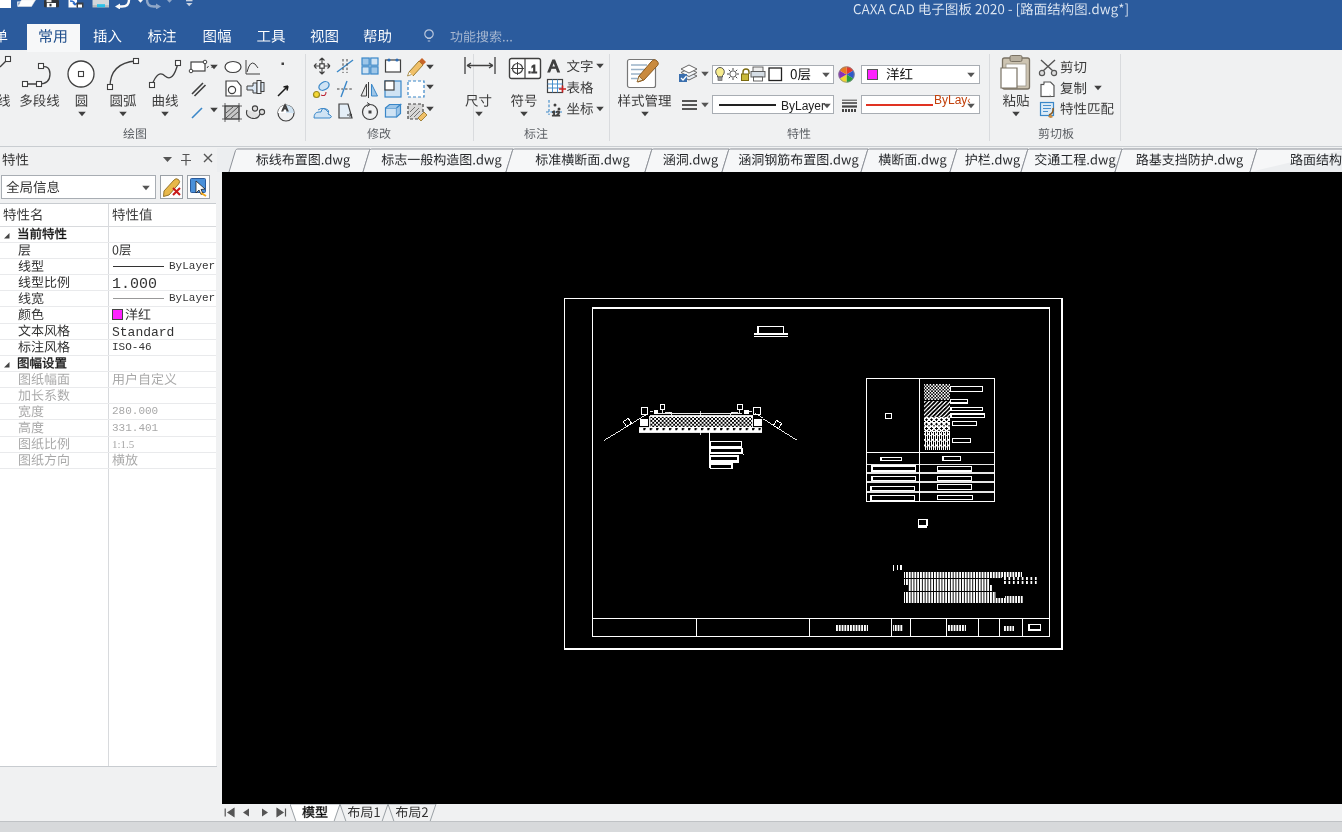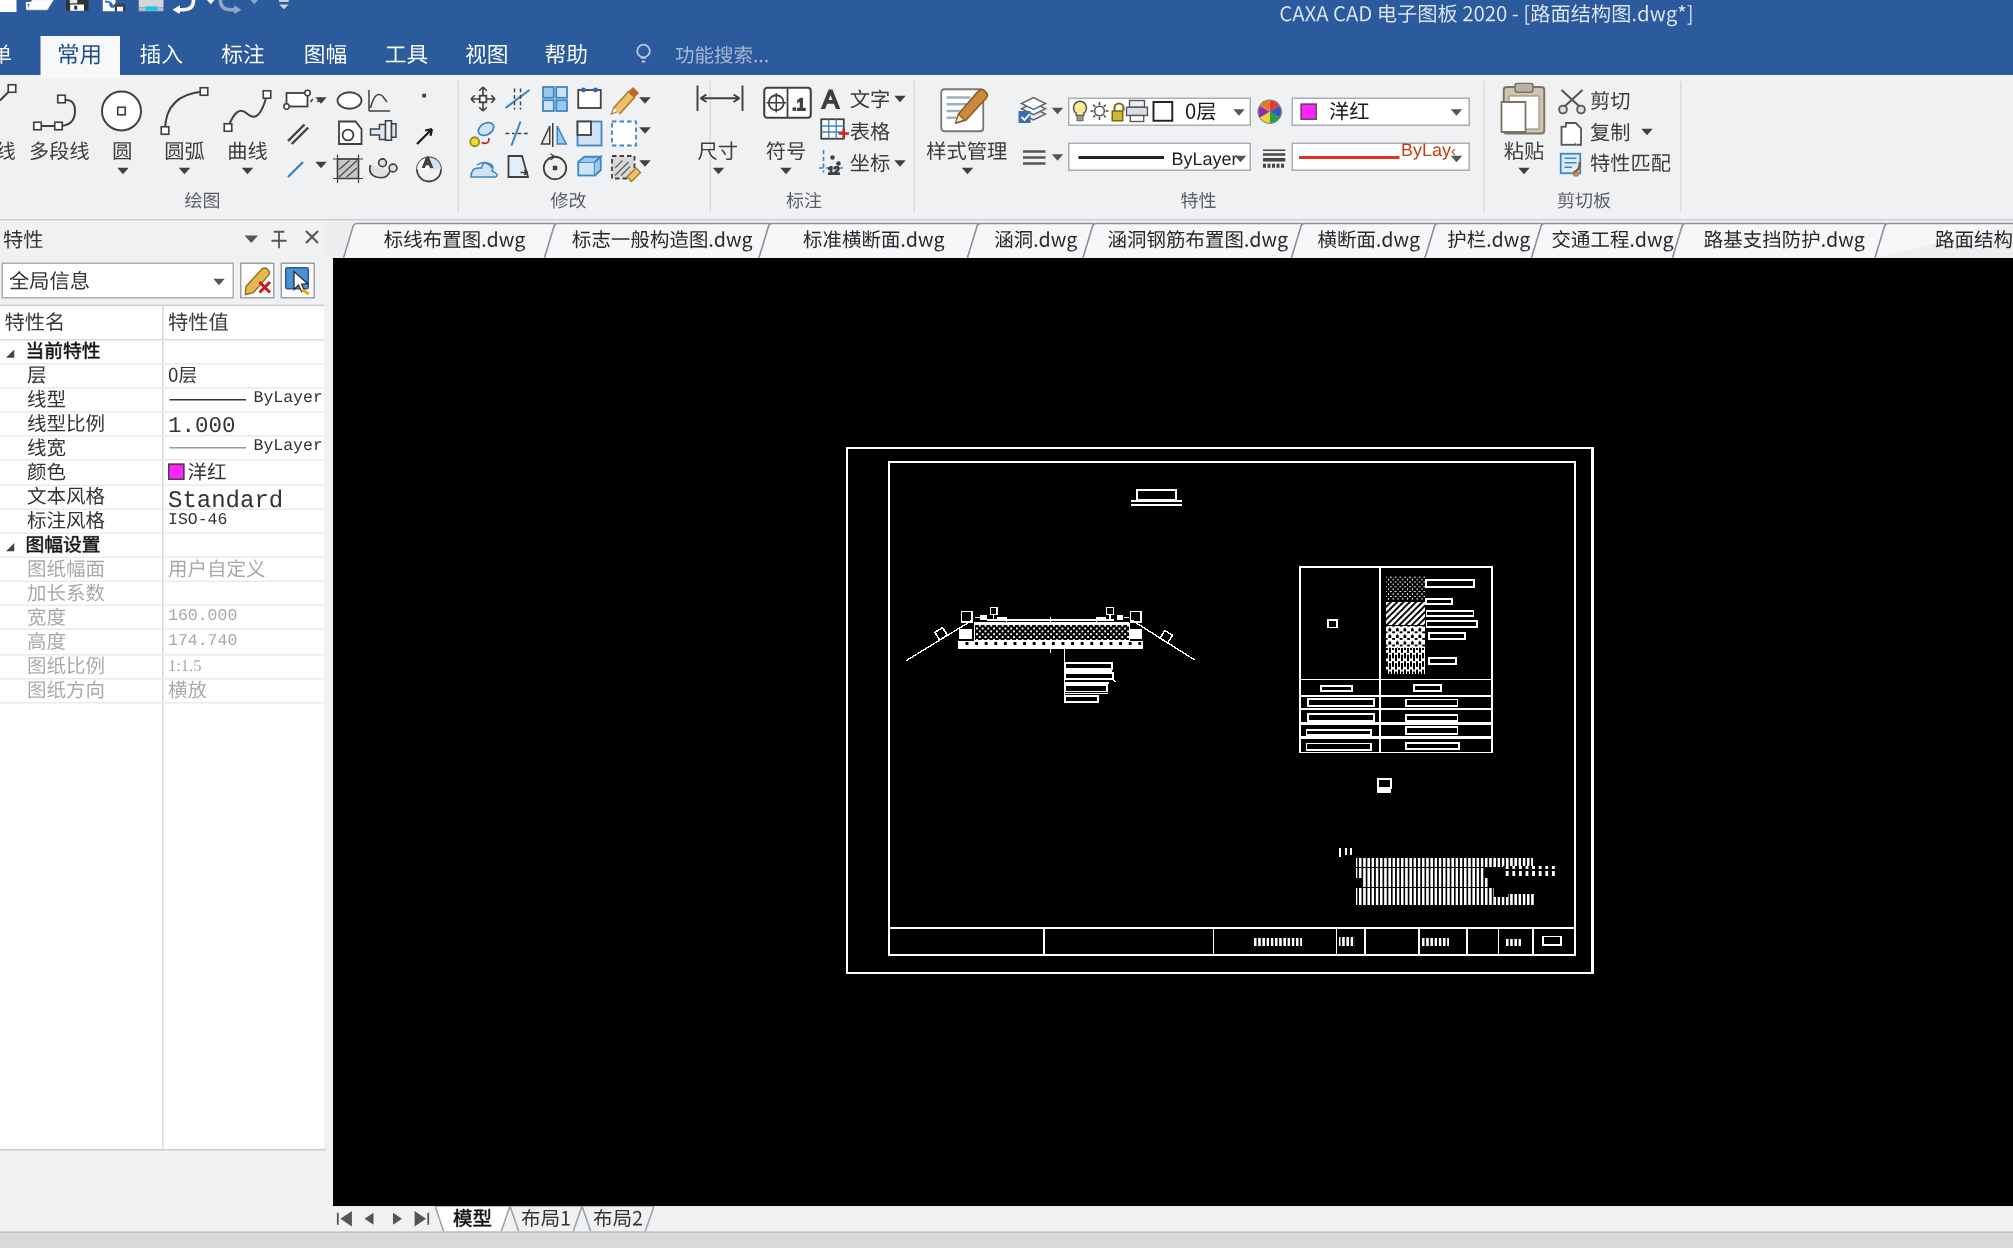--- a/index.html
+++ b/index.html
@@ -988,21 +988,21 @@
       </g>
     </svg>
     <svg style="position:absolute;left:16px;top:321px;" width="58" height="21" viewBox="0 0 58 21">
       <g fill="#333" transform="translate(2.00,14.44) scale(0.013000,-0.013000)">
         <use href="#g6587" x="0"></use>
         <use href="#g672C" x="1000"></use>
         <use href="#g98CE" x="2000"></use>
         <use href="#g683C" x="3000"></use>
       </g>
     </svg>
-    <div class="abs" style="left:112px;top:324.7px;font-family:'Liberation Mono',monospace;font-size:16px;color:#333">Standard</div>
+    <div class="abs" style="left:112px;top:324.7px;font-family:'Liberation Mono',monospace;font-size:13px;color:#333">Standard</div>
     <svg style="position:absolute;left:16px;top:337px;" width="58" height="21" viewBox="0 0 58 21">
       <g fill="#333" transform="translate(2.00,14.59) scale(0.013000,-0.013000)">
         <use href="#g6807" x="0"></use>
         <use href="#g6CE8" x="1000"></use>
         <use href="#g98CE" x="2000"></use>
         <use href="#g683C" x="3000"></use>
       </g>
     </svg>
     <div class="abs" style="left:112px;top:340.8px;font-family:'Liberation Mono',monospace;font-size:11px;color:#333">ISO-46</div>
     <svg class="abs" style="left:3px;top:360.8px" width="8" height="8" viewBox="0 0 8 8">
@@ -1040,28 +1040,28 @@
         <use href="#g7CFB" x="2000"></use>
         <use href="#g6570" x="3000"></use>
       </g>
     </svg>
     <svg style="position:absolute;left:16px;top:401px;" width="32" height="21" viewBox="0 0 32 21">
       <g fill="#a8a8a8" transform="translate(2.00,15.19) scale(0.013000,-0.013000)">
         <use href="#g5BBD" x="0"></use>
         <use href="#g5EA6" x="1000"></use>
       </g>
     </svg>
-    <div class="abs" style="left:112px;top:405.4px;font-family:'Liberation Mono',monospace;font-size:11px;color:#a8a8a8">160.000</div>
+    <div class="abs" style="left:112px;top:405.4px;font-family:'Liberation Mono',monospace;font-size:11px;color:#a8a8a8">280.000</div>
     <svg style="position:absolute;left:16px;top:417px;" width="32" height="21" viewBox="0 0 32 21">
       <g fill="#a8a8a8" transform="translate(2.00,15.34) scale(0.013000,-0.013000)">
         <use href="#g9AD8" x="0"></use>
         <use href="#g5EA6" x="1000"></use>
       </g>
     </svg>
-    <div class="abs" style="left:112px;top:421.6px;font-family:'Liberation Mono',monospace;font-size:11px;color:#a8a8a8">174.740</div>
+    <div class="abs" style="left:112px;top:421.6px;font-family:'Liberation Mono',monospace;font-size:11px;color:#a8a8a8">331.401</div>
     <svg style="position:absolute;left:16px;top:434px;" width="58" height="21" viewBox="0 0 58 21">
       <g fill="#a8a8a8" transform="translate(2.00,14.49) scale(0.013000,-0.013000)">
         <use href="#g56FE" x="0"></use>
         <use href="#g7EB8" x="1000"></use>
         <use href="#g6BD4" x="2000"></use>
         <use href="#g4F8B" x="3000"></use>
       </g>
     </svg>
     <div class="abs" style="left:112px;top:437.7px;font-family:Liberation Serif, serif;font-size:11px;color:#a8a8a8">1:1.5</div>
     <svg style="position:absolute;left:16px;top:450px;" width="58" height="21" viewBox="0 0 58 21">

